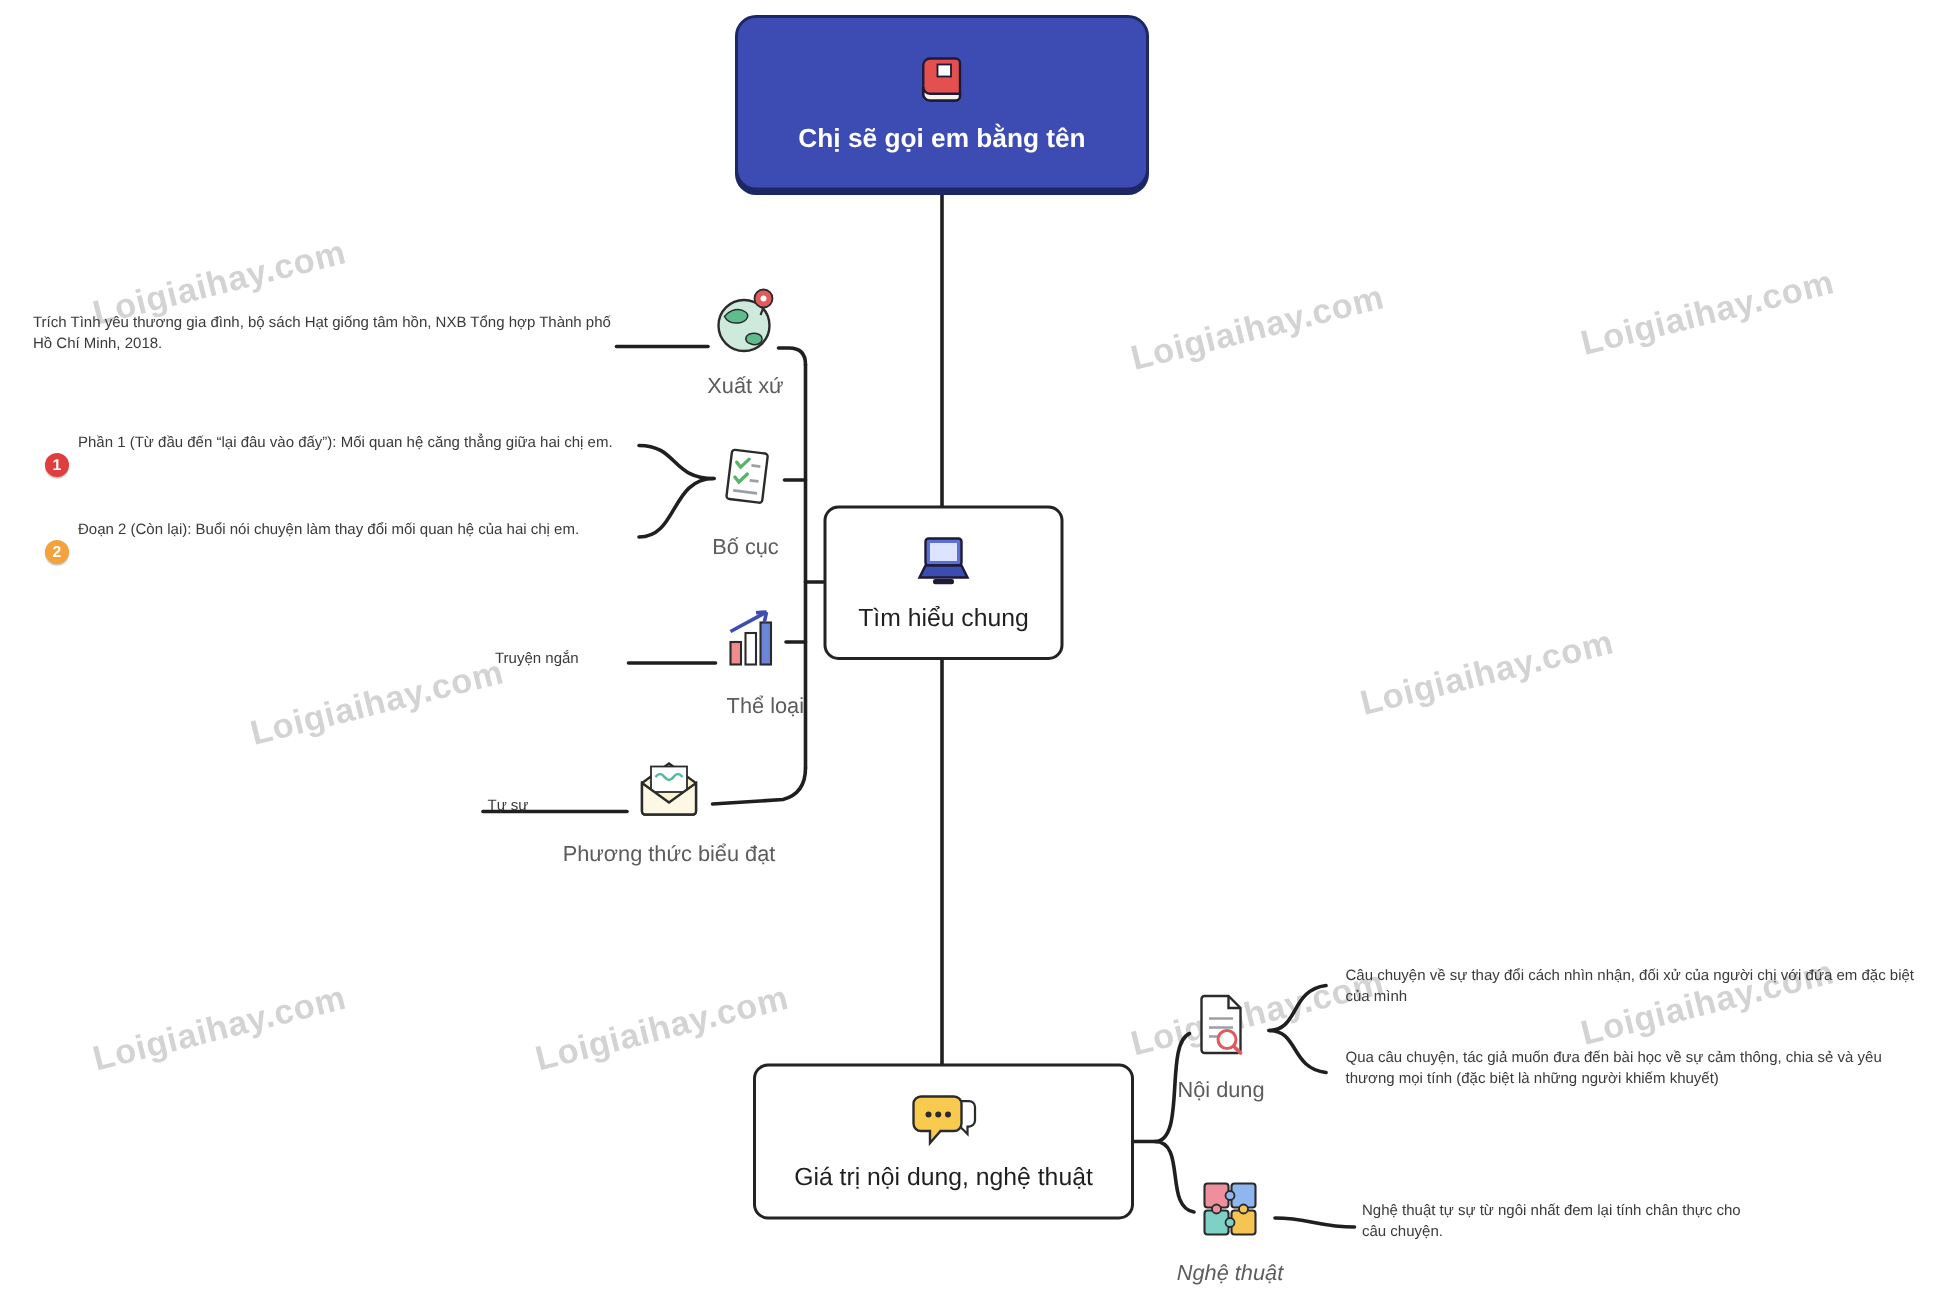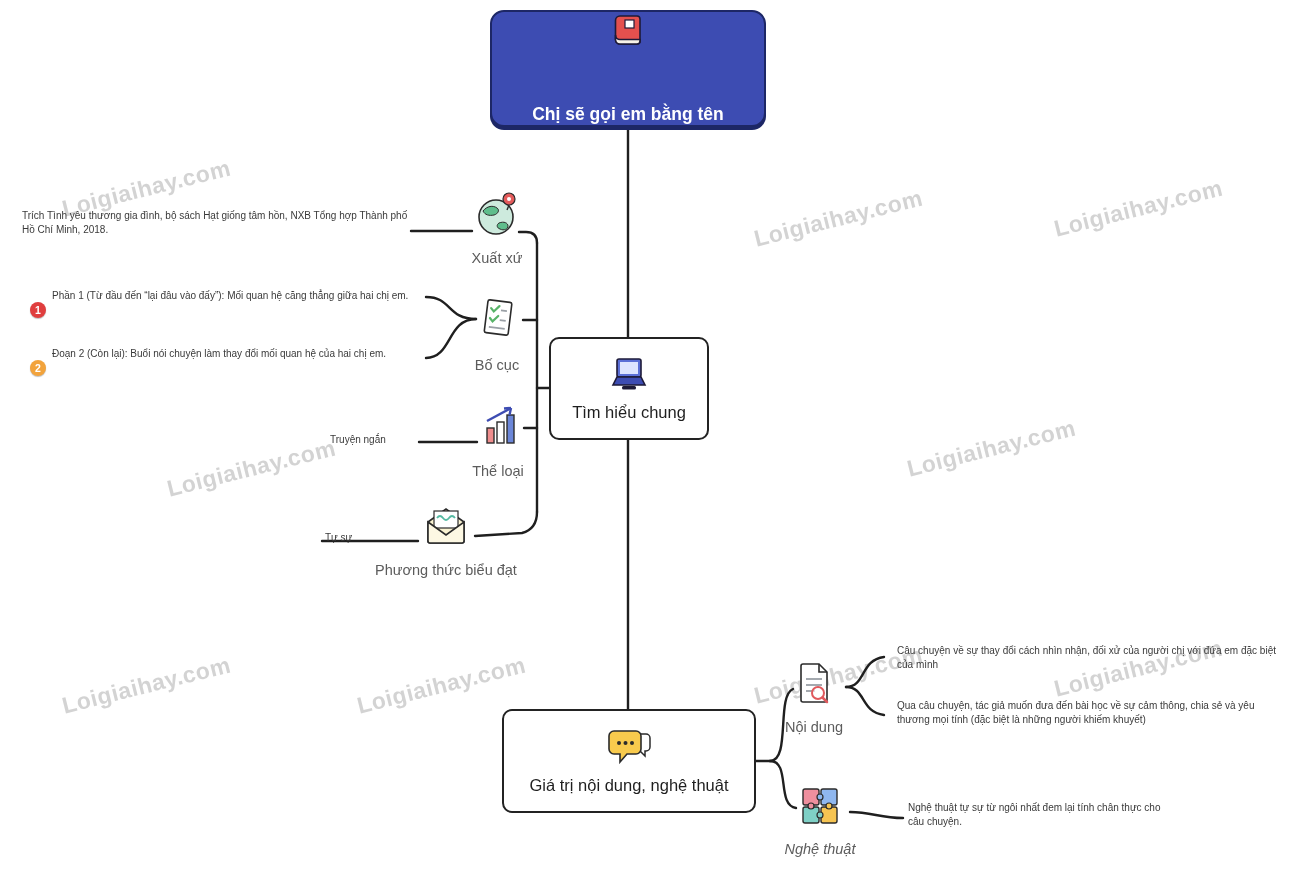--- a/index.html
+++ b/index.html
@@ -13,21 +13,21 @@
 
   .wm {
     position:absolute; z-index:0; white-space:nowrap;
     color:rgba(110,110,110,0.30); font-size:23px; font-weight:bold;
     transform:rotate(-14deg); letter-spacing:0.5px;
   }
 
   .root-box {
     position:absolute; z-index:2; left:490px; top:10px; width:276px; height:117px;
     border:2px solid #1d2766; border-radius:14px; box-shadow:0 3px 0 #1d2766;
-    display:flex; flex-direction:column; align-items:center; justify-content:space-between; gap:7px;
+    display:flex; flex-direction:column; align-items:center; justify-content:center; gap:7px;
     background:#3d4cb2;
   }
   .root-title { color:#ffffff; font-weight:bold; font-size:17.5px; }
 
   .node-box {
     position:absolute; z-index:2; background:#fff;
     border:2px solid #232323; border-radius:10px;
     display:flex; flex-direction:column; align-items:center; justify-content:center; gap:8px;
   }
   .node-overview { left:549px; top:337px; width:160px; height:103px; }
@@ -155,21 +155,21 @@
 
   <span class="icon" style="left:478px; top:402px;">
     <svg width="44" height="46" viewBox="0 0 44 46">
       <rect x="9" y="26" width="7" height="15" fill="#ef8d8d" stroke="#2b2b2b" stroke-width="1.4"></rect>
       <rect x="19" y="20" width="7" height="21" fill="#ffffff" stroke="#2b2b2b" stroke-width="1.4"></rect>
       <rect x="29" y="13" width="7" height="28" fill="#6b86d8" stroke="#2b2b2b" stroke-width="1.4"></rect>
       <path d="M9 19 L33 6" stroke="#3d4cb2" stroke-width="2.4"></path>
       <path d="M33 6 l-7 0.5 M33 6 l-1.5 7" stroke="#3d4cb2" stroke-width="2.4"></path>
     </svg>
   </span>
-  <div class="branch-label" style="left:460px; top:463px; width:76px;">Thể loại</div>
+  <div class="branch-label" style="left:460px; top:463px; width:76px;text-align:right;">Thể loại</div>
   <div class="body-text" style="left:330px; top:433px; width:90px;">Truyện ngắn</div>
 
   <span class="icon" style="left:421px; top:502px;">
     <svg width="50" height="46" viewBox="0 0 50 46">
       <path d="M7 20 L25 7 L43 20 V39 a2 2 0 0 1 -2 2 H9 a2 2 0 0 1 -2 -2 Z" fill="#faf3d2" stroke="#2b2b2b" stroke-width="1.6"></path>
       <rect x="13" y="9" width="24" height="17" fill="#ffffff" stroke="#2b2b2b" stroke-width="1.2"></rect>
       <path d="M16 16 q3 -4 6 0 q3 4 6 0 q3 -4 6 0" stroke="#55b9a2" stroke-width="1.8" fill="none"></path>
       <path d="M7 20 L25 33 L43 20 V39 a2 2 0 0 1 -2 2 H9 a2 2 0 0 1 -2 -2 Z" fill="#fdf8e3" stroke="#2b2b2b" stroke-width="1.6"></path>
     </svg>
   </span>

